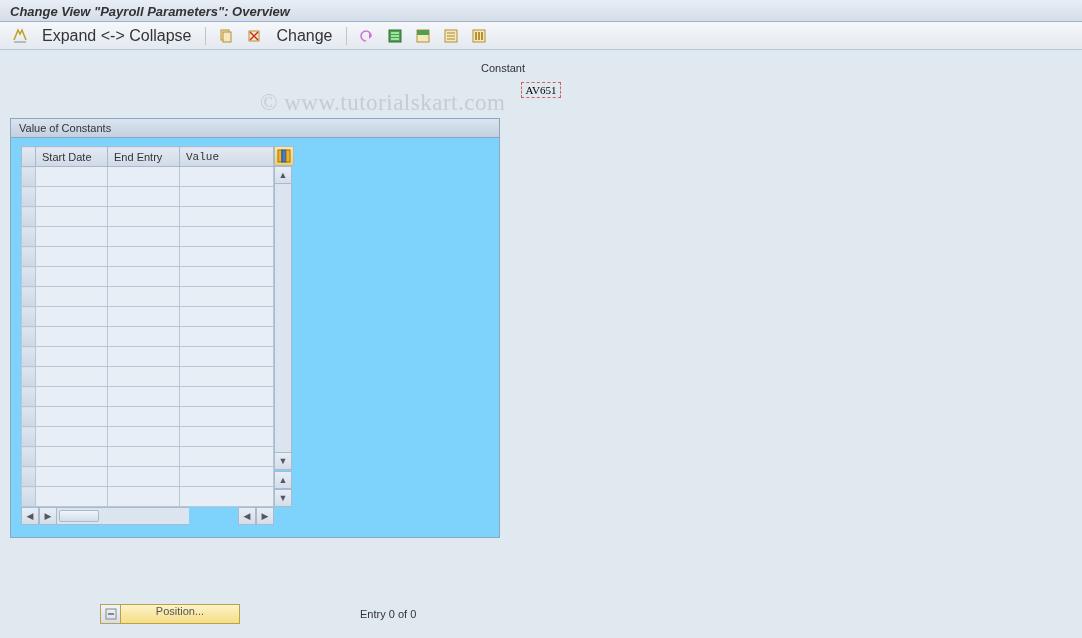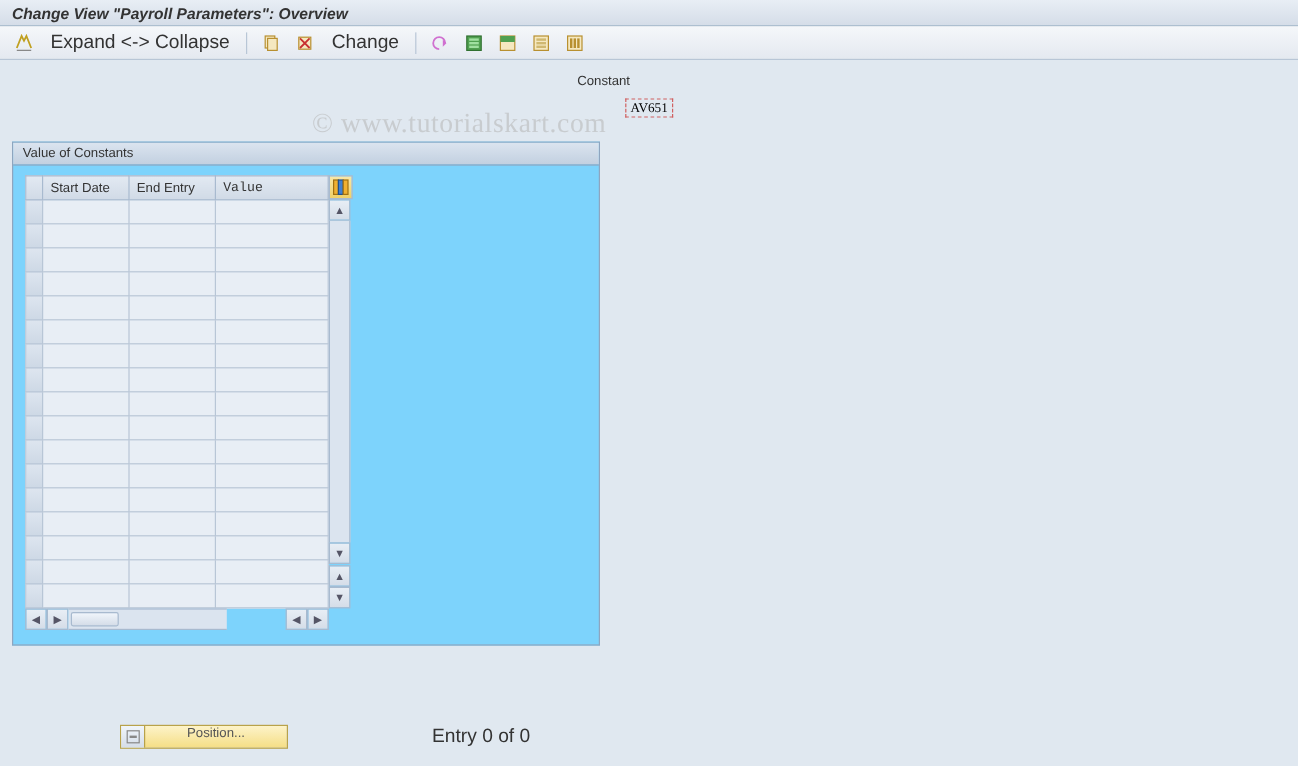--- a/index.html
+++ b/index.html
@@ -44,21 +44,21 @@
     .hscroll { display: flex; align-items: center; height: 18px; }
     .hscroll .arrow-btn { width: 18px; height: 18px; background: linear-gradient(#e8eef5, #d5dde8); border: 1px solid #a8bacf; display: flex; align-items: center; justify-content: center; cursor: pointer; font-size: 9px; color: #556; }
     .hscroll .track { background: #dbe4ef; border-top: 1px solid #a8bacf; border-bottom: 1px solid #a8bacf; height: 18px; width: 132px; position: relative; }
     .hscroll .thumb { position: absolute; left: 2px; top: 2px; height: 12px; width: 40px; background: linear-gradient(#f0f5fb, #d5dde8); border: 1px solid #a8bacf; border-radius: 2px; }
     .hscroll-fill { flex: 1; }
     
     .bottom-bar { position: absolute; bottom: 14px; left: 10px; right: 10px; display: flex; align-items: center; gap: 120px; }
     .position-btn { display: flex; background: linear-gradient(#fdf3c9, #f5de85); border: 1px solid #b8a24a; height: 20px; padding: 0; cursor: pointer; width: 140px; margin-left: 90px; }
     .position-btn .icon-box { width: 20px; height: 18px; background: linear-gradient(#f0f5fb, #d5dde8); border-right: 1px solid #b8a24a; display: flex; align-items: center; justify-content: center; font-size: 10px; }
     .position-btn .label { flex: 1; text-align: center; font-size: 11px; color: #555; }
-    .entry-status { font-size: 16px; color: #333; }
+    .entry-status { font-size: 11px; color: #333; }
     
     .watermark { position: absolute; top: 40px; left: 260px; color: rgba(180,180,180,0.55); font-size: 23px; font-family: Georgia, serif; pointer-events: none; letter-spacing: 0.5px; }
     
     svg { display: block; }
   </style>
 </head>
 <body>
 
 <div class="title-bar">
   <h1>Change View "Payroll Parameters": Overview</h1>

